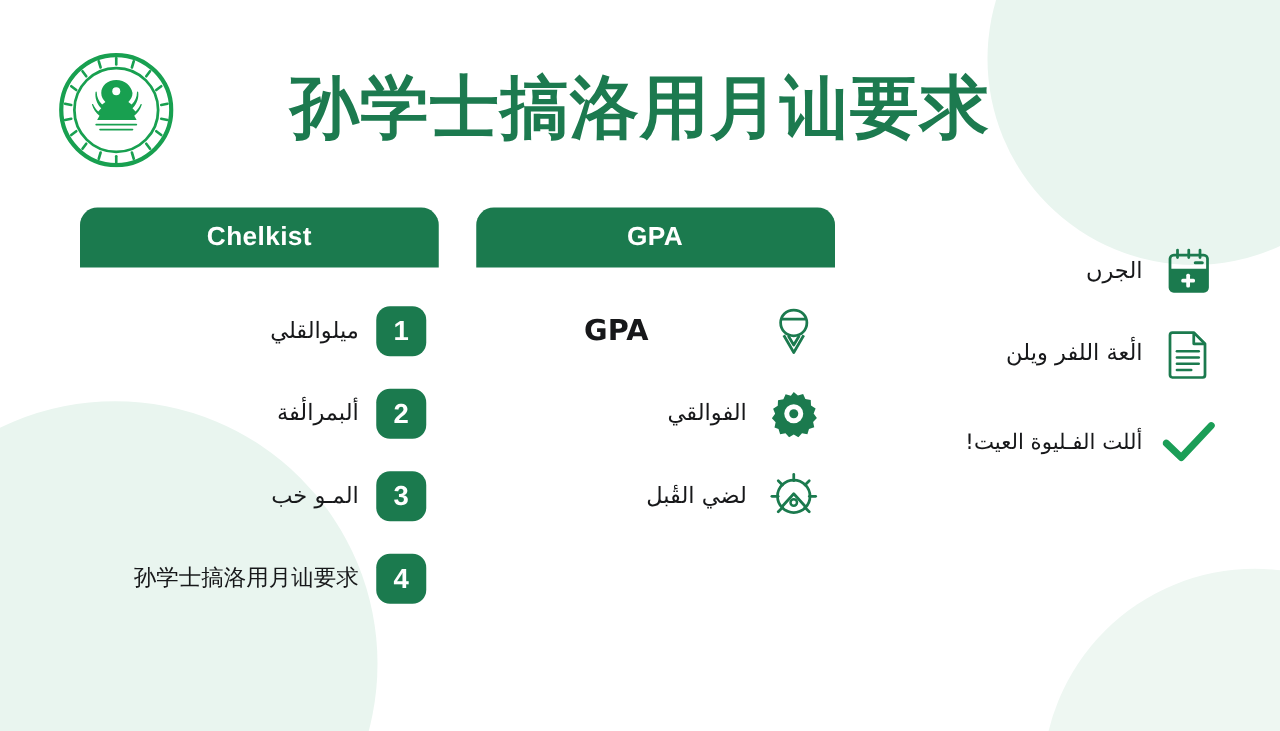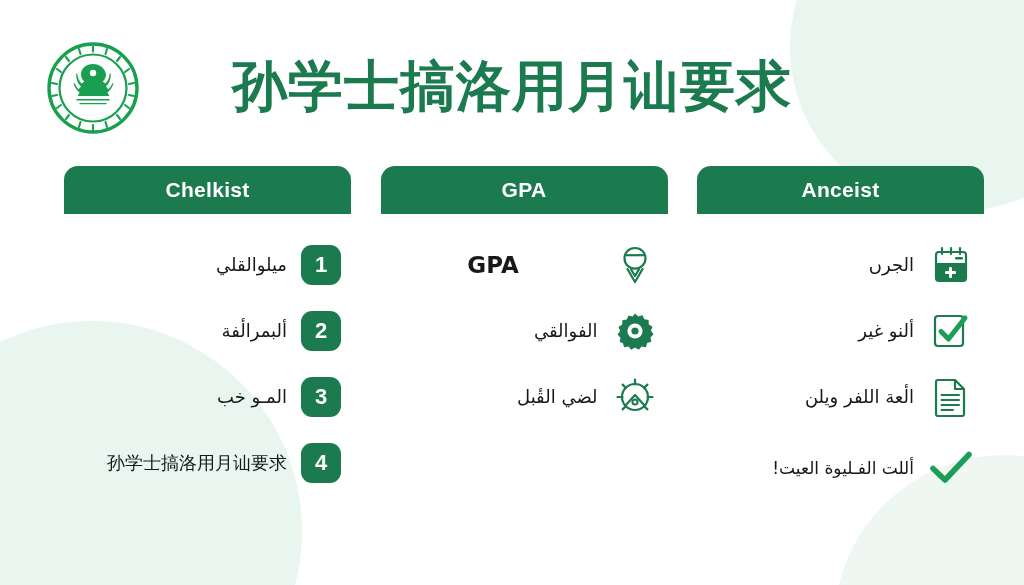--- a/index.html
+++ b/index.html
@@ -309,23 +309,20 @@
               <circle cx="20" cy="25" r="2.6" stroke="#1b7a4e" stroke-width="2"></circle>
             </svg>
           </span>
           <span class="row-text">لضي القٔبل</span>
         </div>
 
       </div>
     </section>
 
     <section class="column col-anceist">
-      <div class="col-header">
-        <span class="col-header-label">Anceist</span>
-      </div>
       <div class="col-body">
 
         <div class="row">
           <span class="icon-cell">
             <svg width="36" height="38" viewBox="0 0 36 38" xmlns="http://www.w3.org/2000/svg">
               <g stroke="#1b7a4e" stroke-width="2.2" fill="none" stroke-linecap="round">
                 <line x1="9" y1="2" x2="9" y2="8"></line>
                 <line x1="18" y1="2" x2="18" y2="8"></line>
                 <line x1="27" y1="2" x2="27" y2="8"></line>
               </g>
@@ -334,29 +331,20 @@
               <rect x="22" y="11" width="8" height="2.4" rx="1.2" fill="#1b7a4e"></rect>
               <g fill="#ffffff">
                 <rect x="16" y="21" width="3" height="11" rx="1.2"></rect>
                 <rect x="12" y="25" width="11" height="3" rx="1.2"></rect>
               </g>
             </svg>
           </span>
           <span class="row-text">الجرں</span>
         </div>
 
-        <div class="row">
-          <span class="icon-cell">
-            <svg width="38" height="38" viewBox="0 0 38 38" fill="none" xmlns="http://www.w3.org/2000/svg">
-              <rect x="3" y="4" width="28" height="30" rx="3" stroke="#1b7a4e" stroke-width="2.2"></rect>
-              <path d="M9 19.5l7.5 7.5L33 6" stroke="#1b9e57" stroke-width="5" stroke-linecap="round" stroke-linejoin="round"></path>
-            </svg>
-          </span>
-          <span class="row-text">ألنو غير</span>
-        </div>
 
         <div class="row">
           <span class="icon-cell">
             <svg width="34" height="40" viewBox="0 0 34 40" fill="none" xmlns="http://www.w3.org/2000/svg">
               <path d="M4 3h17l9 9v25a2 2 0 0 1-2 2H4a2 2 0 0 1-2-2V5a2 2 0 0 1 2-2z" stroke="#1b7a4e" stroke-width="2.2" stroke-linejoin="round"></path>
               <path d="M21 3v9h9" stroke="#1b7a4e" stroke-width="2.2" stroke-linejoin="round"></path>
               <g stroke="#1b7a4e" stroke-width="2" stroke-linecap="round">
                 <line x1="7.5" y1="18" x2="25" y2="18"></line>
                 <line x1="7.5" y1="23" x2="25" y2="23"></line>
                 <line x1="7.5" y1="28" x2="25" y2="28"></line>

